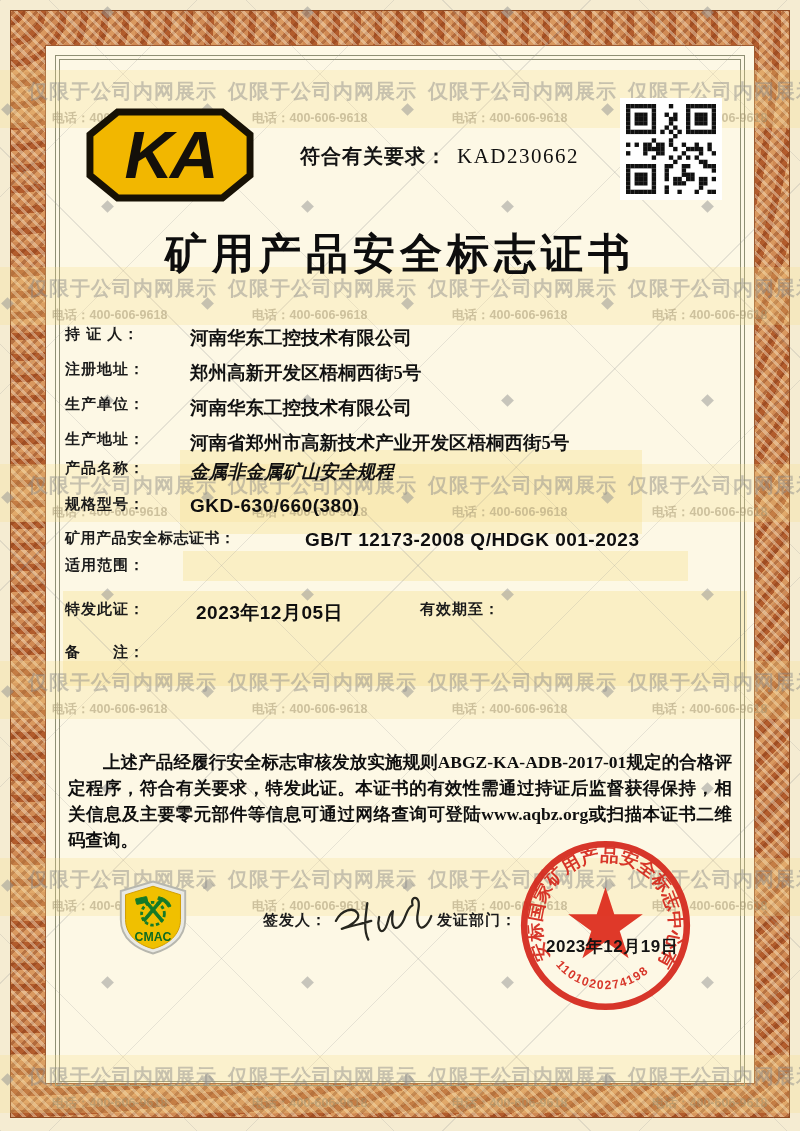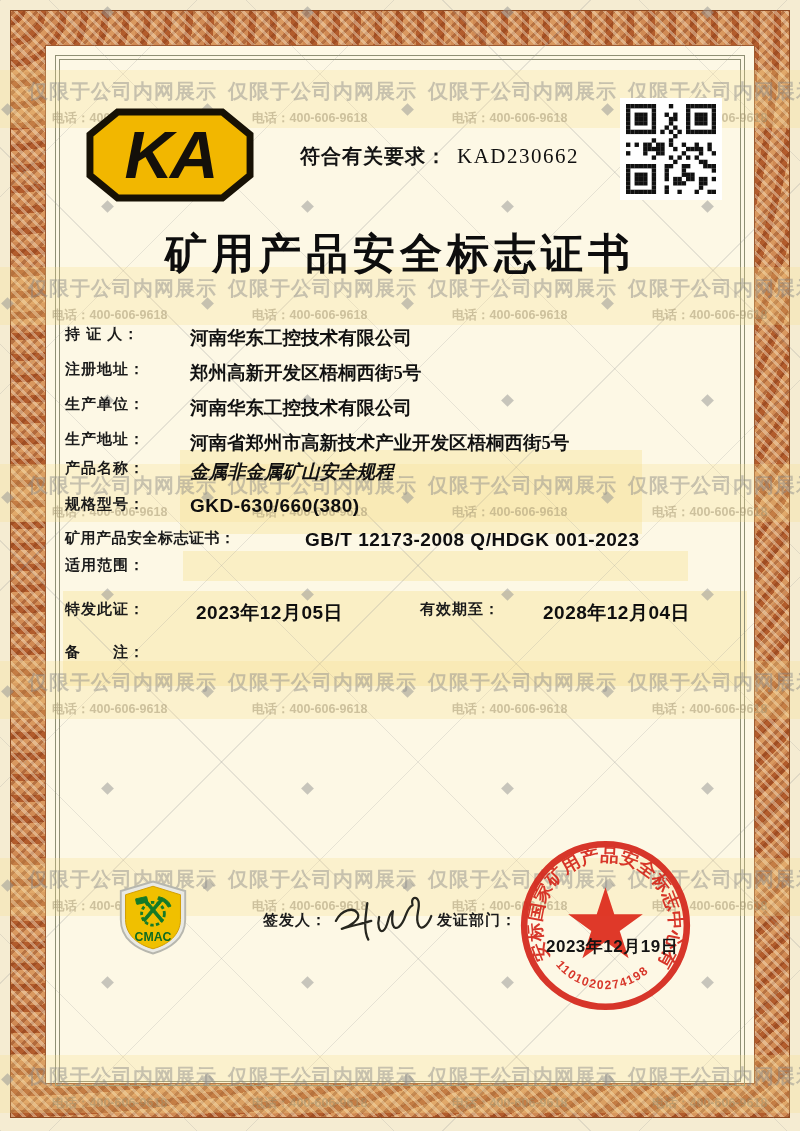--- a/index.html
+++ b/index.html
@@ -432,25 +432,25 @@
     <div class="abs val-num" style="left:190px;top:495px">GKD-630/660(380)</div>
 
     <div class="abs lbl" style="left:65px;top:529px;letter-spacing:.5px">矿用产品安全标志证书：</div>
     <div class="abs val-num" style="left:305px;top:529px">GB/T 12173-2008 Q/HDGK 001-2023</div>
 
     <div class="abs lbl" style="left:65px;top:556px">适用范围：</div>
 
     <div class="abs lbl" style="left:65px;top:600px">特发此证：</div>
     <div class="abs val-num" style="left:196px;top:600px">2023年12月05日</div>
     <div class="abs lbl" style="left:420px;top:600px">有效期至：</div>
-    <div class="abs val-num" style="left:543px;top:600px">2028年12月04日</div>
 
     <div class="abs lbl" style="left:65px;top:643px">备　　注：</div>
     <div class="abs val" style="left:196px;top:643px"></div>
 
+    <div class="abs para">上述产品经履行安全标志审核发放实施规则ABGZ-KA-ADB-2017-01规定的合格评定程序，符合有关要求，特发此证。本证书的有效性需通过持证后监督获得保持，相关信息及主要零元部件等信息可通过网络查询可登陆www.aqbz.org或扫描本证书二维码查询。</div>
 
     <svg class="abs cmac" viewBox="0 0 76 80">
       <path d="M38 2 L72 12 V42 C72 62 56 73 38 78 C20 73 4 62 4 42 V12 Z" fill="#e9e9e3" stroke="#b7b7ae" stroke-width="2"></path>
       <path d="M38 7 L67 16 V42 C67 59 53 69 38 73 C23 69 9 59 9 42 V16 Z" fill="#f0c000" stroke="#d09c00" stroke-width="1"></path>
       <g stroke="#157a28" fill="#157a28">
         <circle cx="38" cy="36" r="12" fill="none" stroke-width="3" stroke-dasharray="3.6 2.4"></circle>
         <rect x="36.6" y="17" width="2.8" height="30" transform="rotate(40 38 32)"></rect>
         <rect x="36.6" y="17" width="2.8" height="30" transform="rotate(-40 38 32)"></rect>
         <rect x="20" y="19" width="12" height="6" rx="1" transform="rotate(-12 26 22)"></rect>
         <path d="M44 18 q10 2 13 10 l-3 1 q-4 -7 -11 -8 z"></path>

